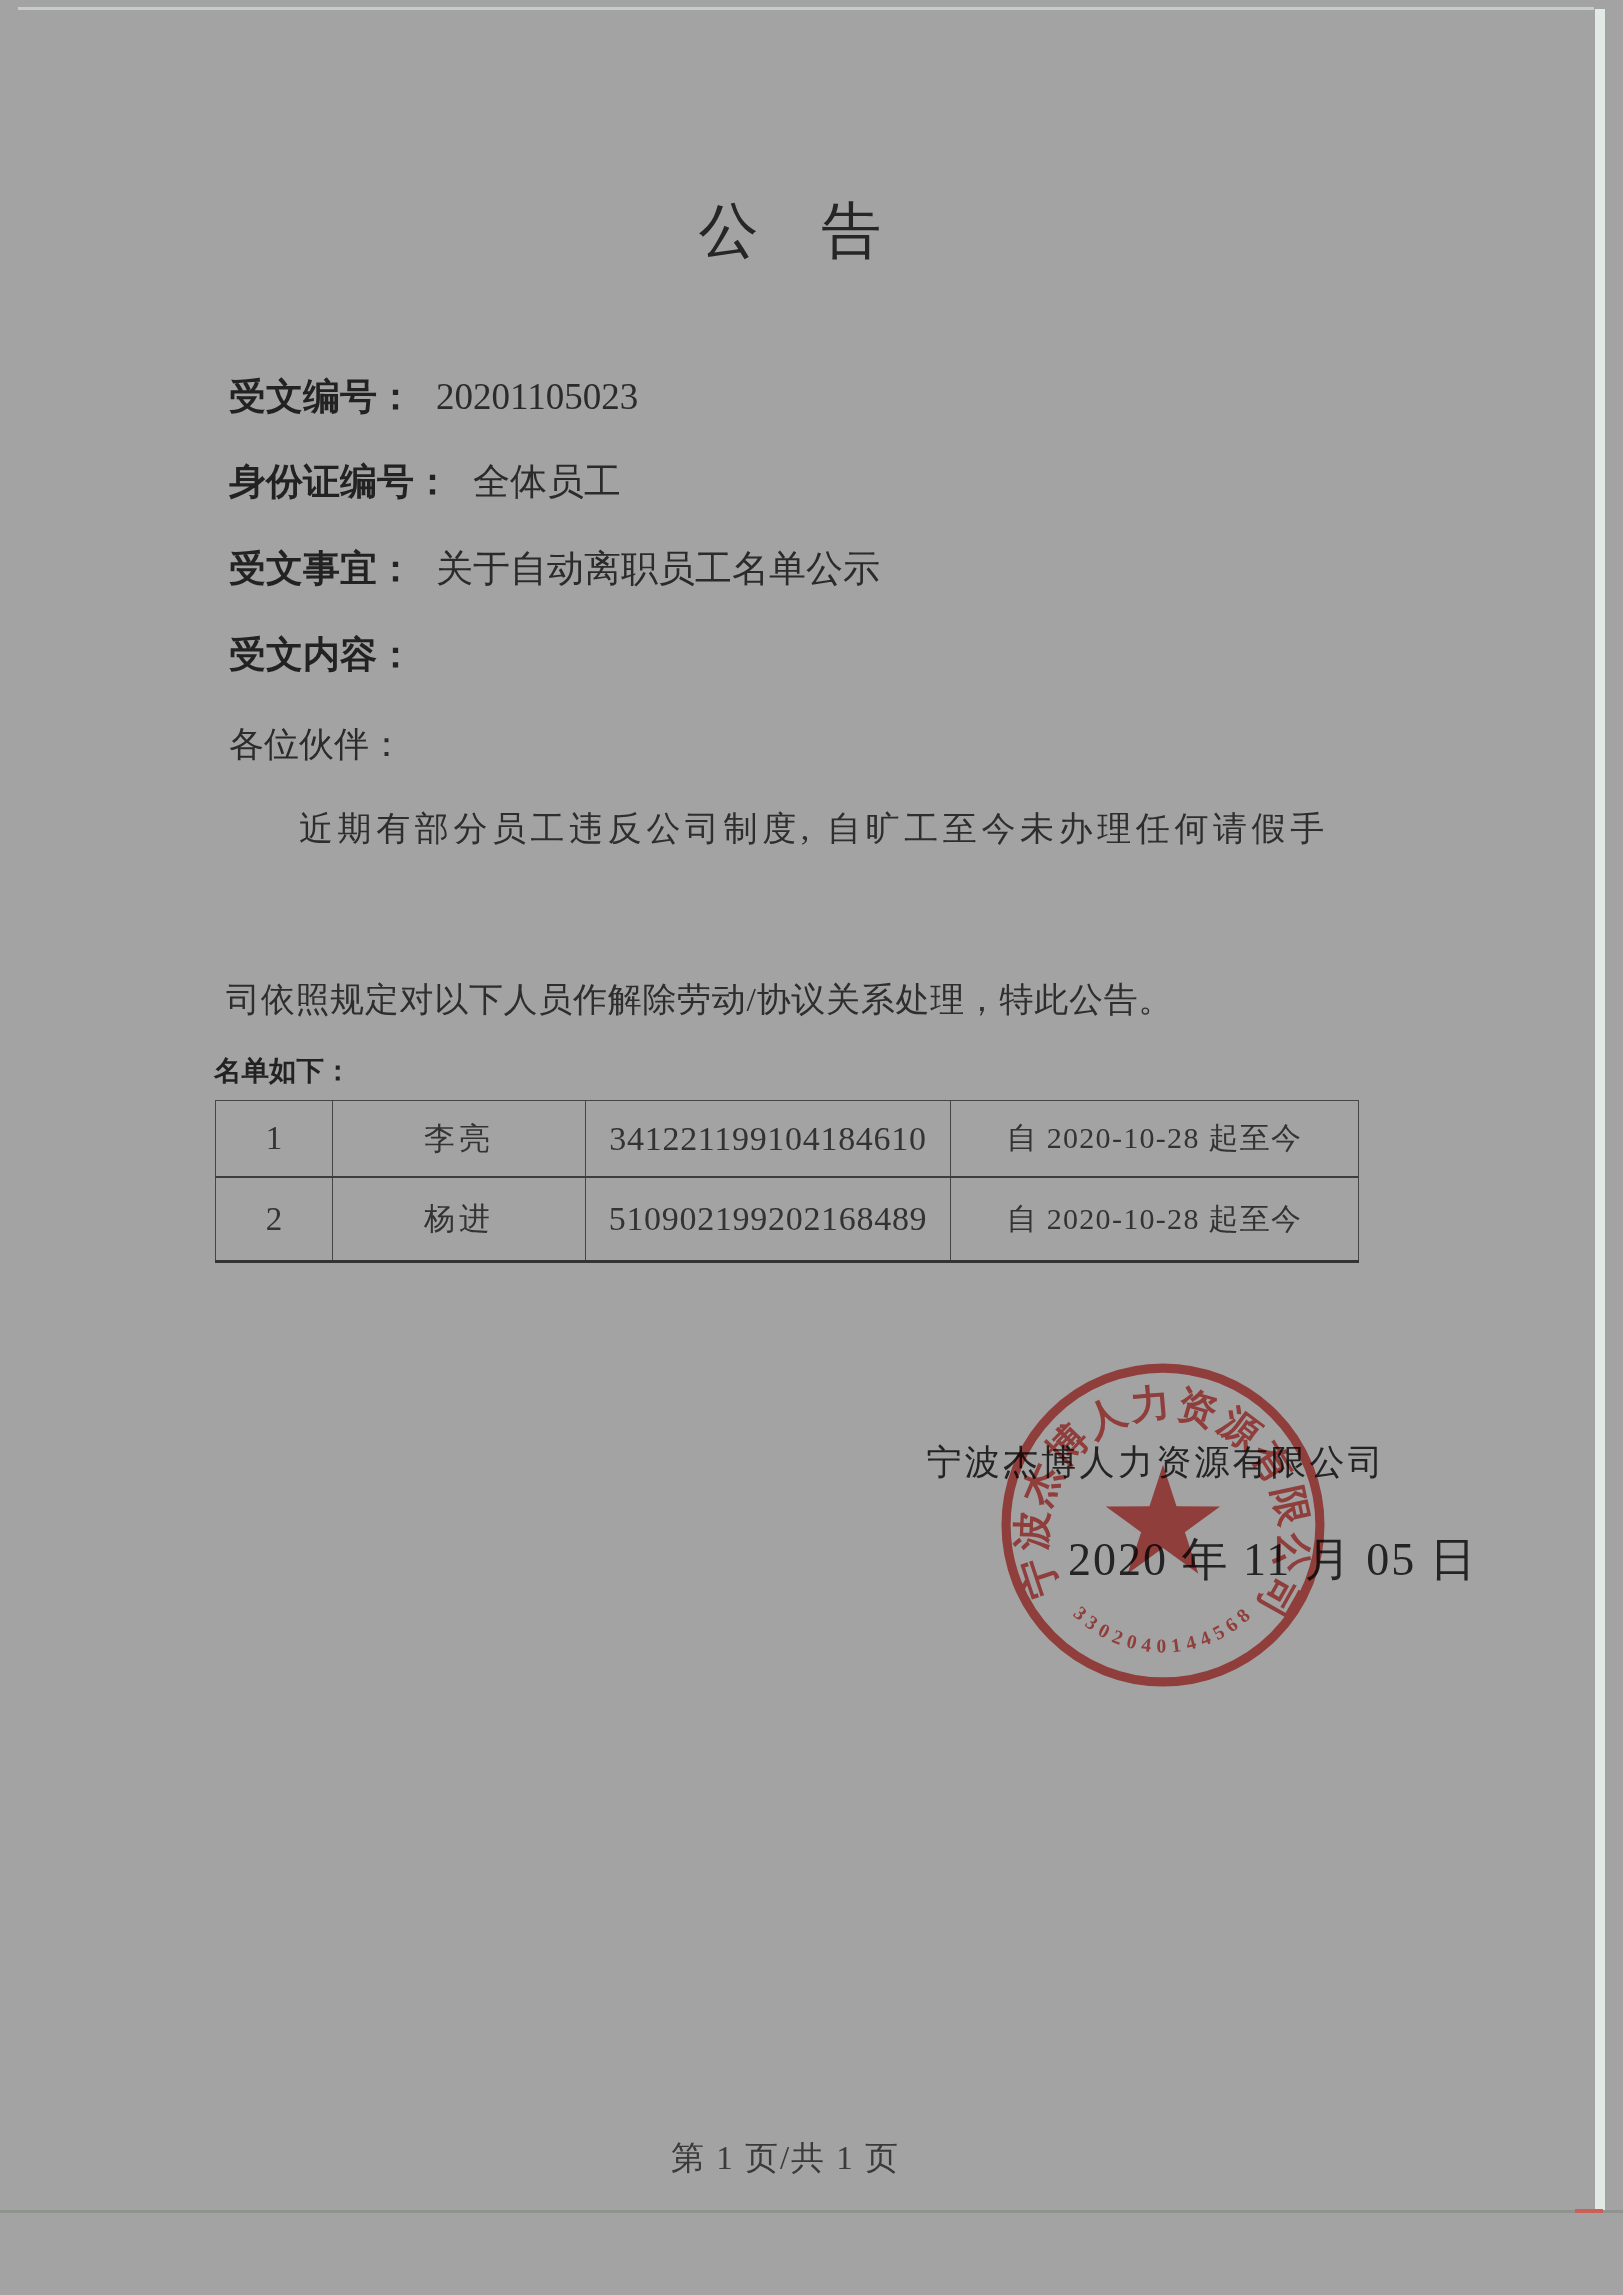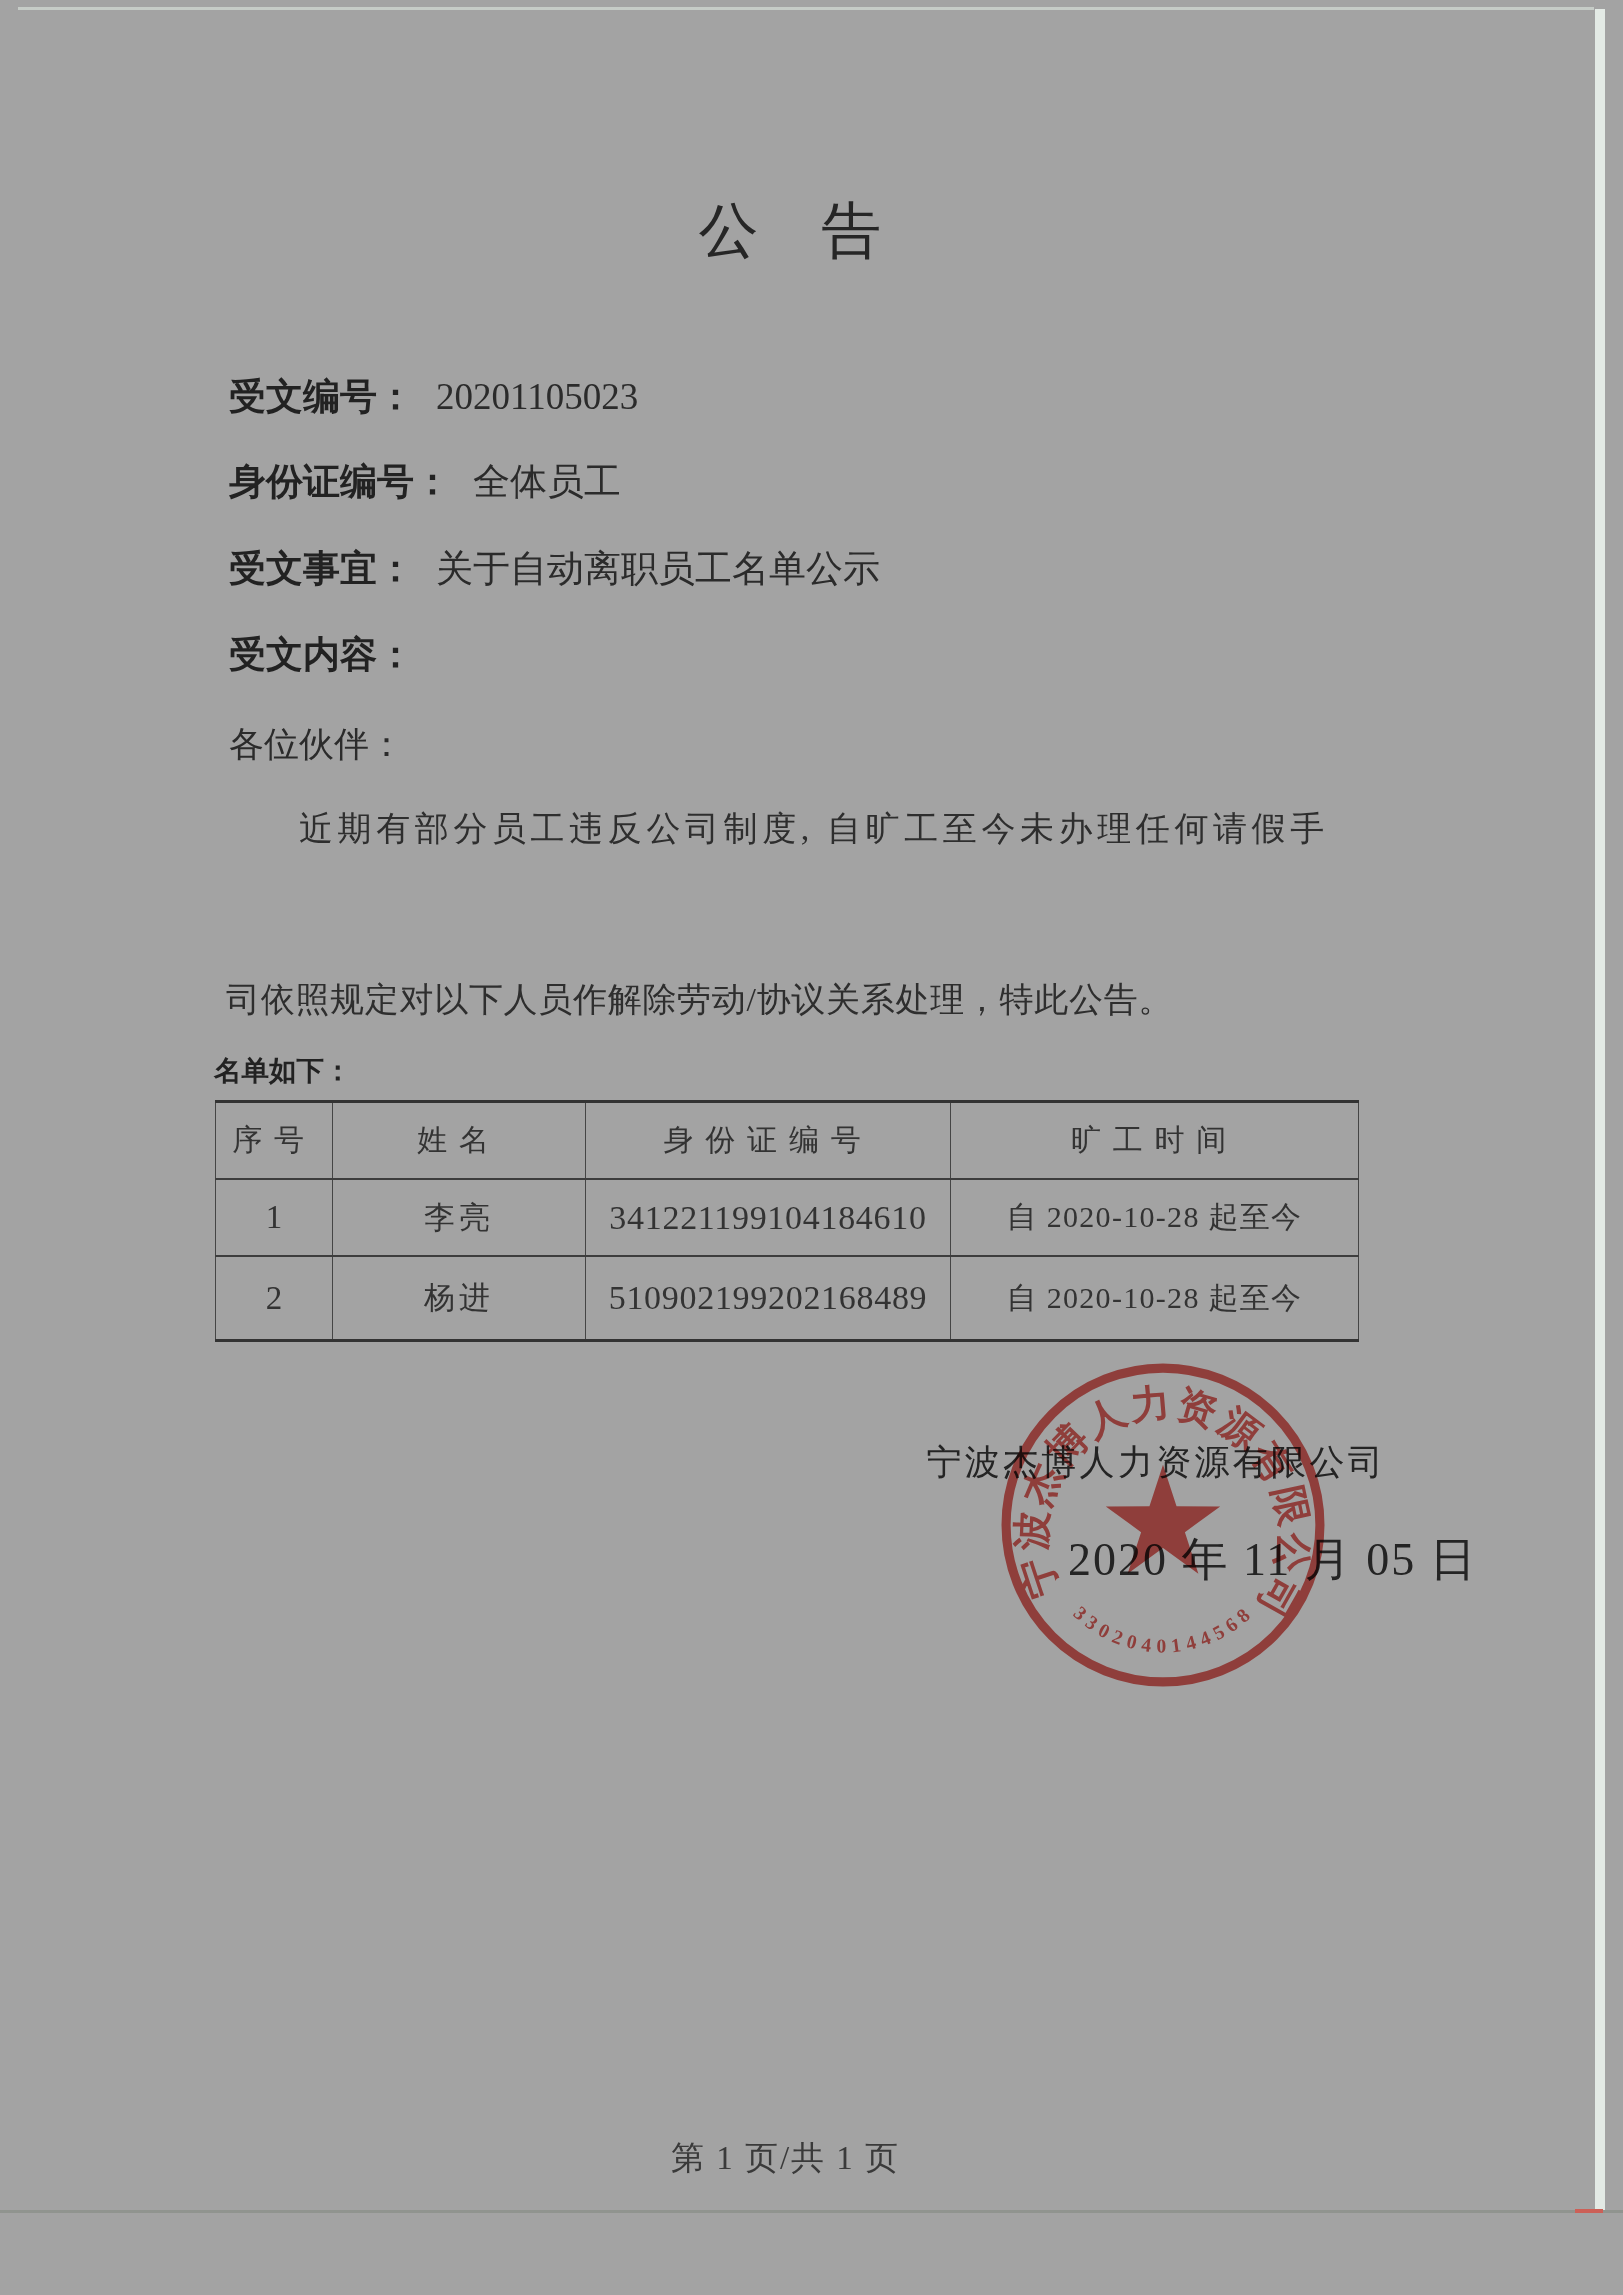--- a/index.html
+++ b/index.html
@@ -82,26 +82,20 @@
 
   <div class="abs roster">
     <table>
       <colgroup>
           <col style="width:117px">
           <col style="width:253px">
           <col style="width:365px">
           <col style="width:408px">
         </colgroup>
       <tbody>
-          <tr class="hdr">
-        <td>序号</td>
-        <td>姓名</td>
-        <td>身份证编号</td>
-        <td>旷工时间</td>
-      </tr>
       <tr class="r1">
         <td class="c-idx">1</td>
         <td class="c-name">李亮</td>
         <td class="c-id">341221199104184610</td>
         <td class="c-time">自 2020-10-28 起至今</td>
       </tr>
       <tr class="r2">
         <td class="c-idx">2</td>
         <td class="c-name">杨进</td>
         <td class="c-id">510902199202168489</td>

